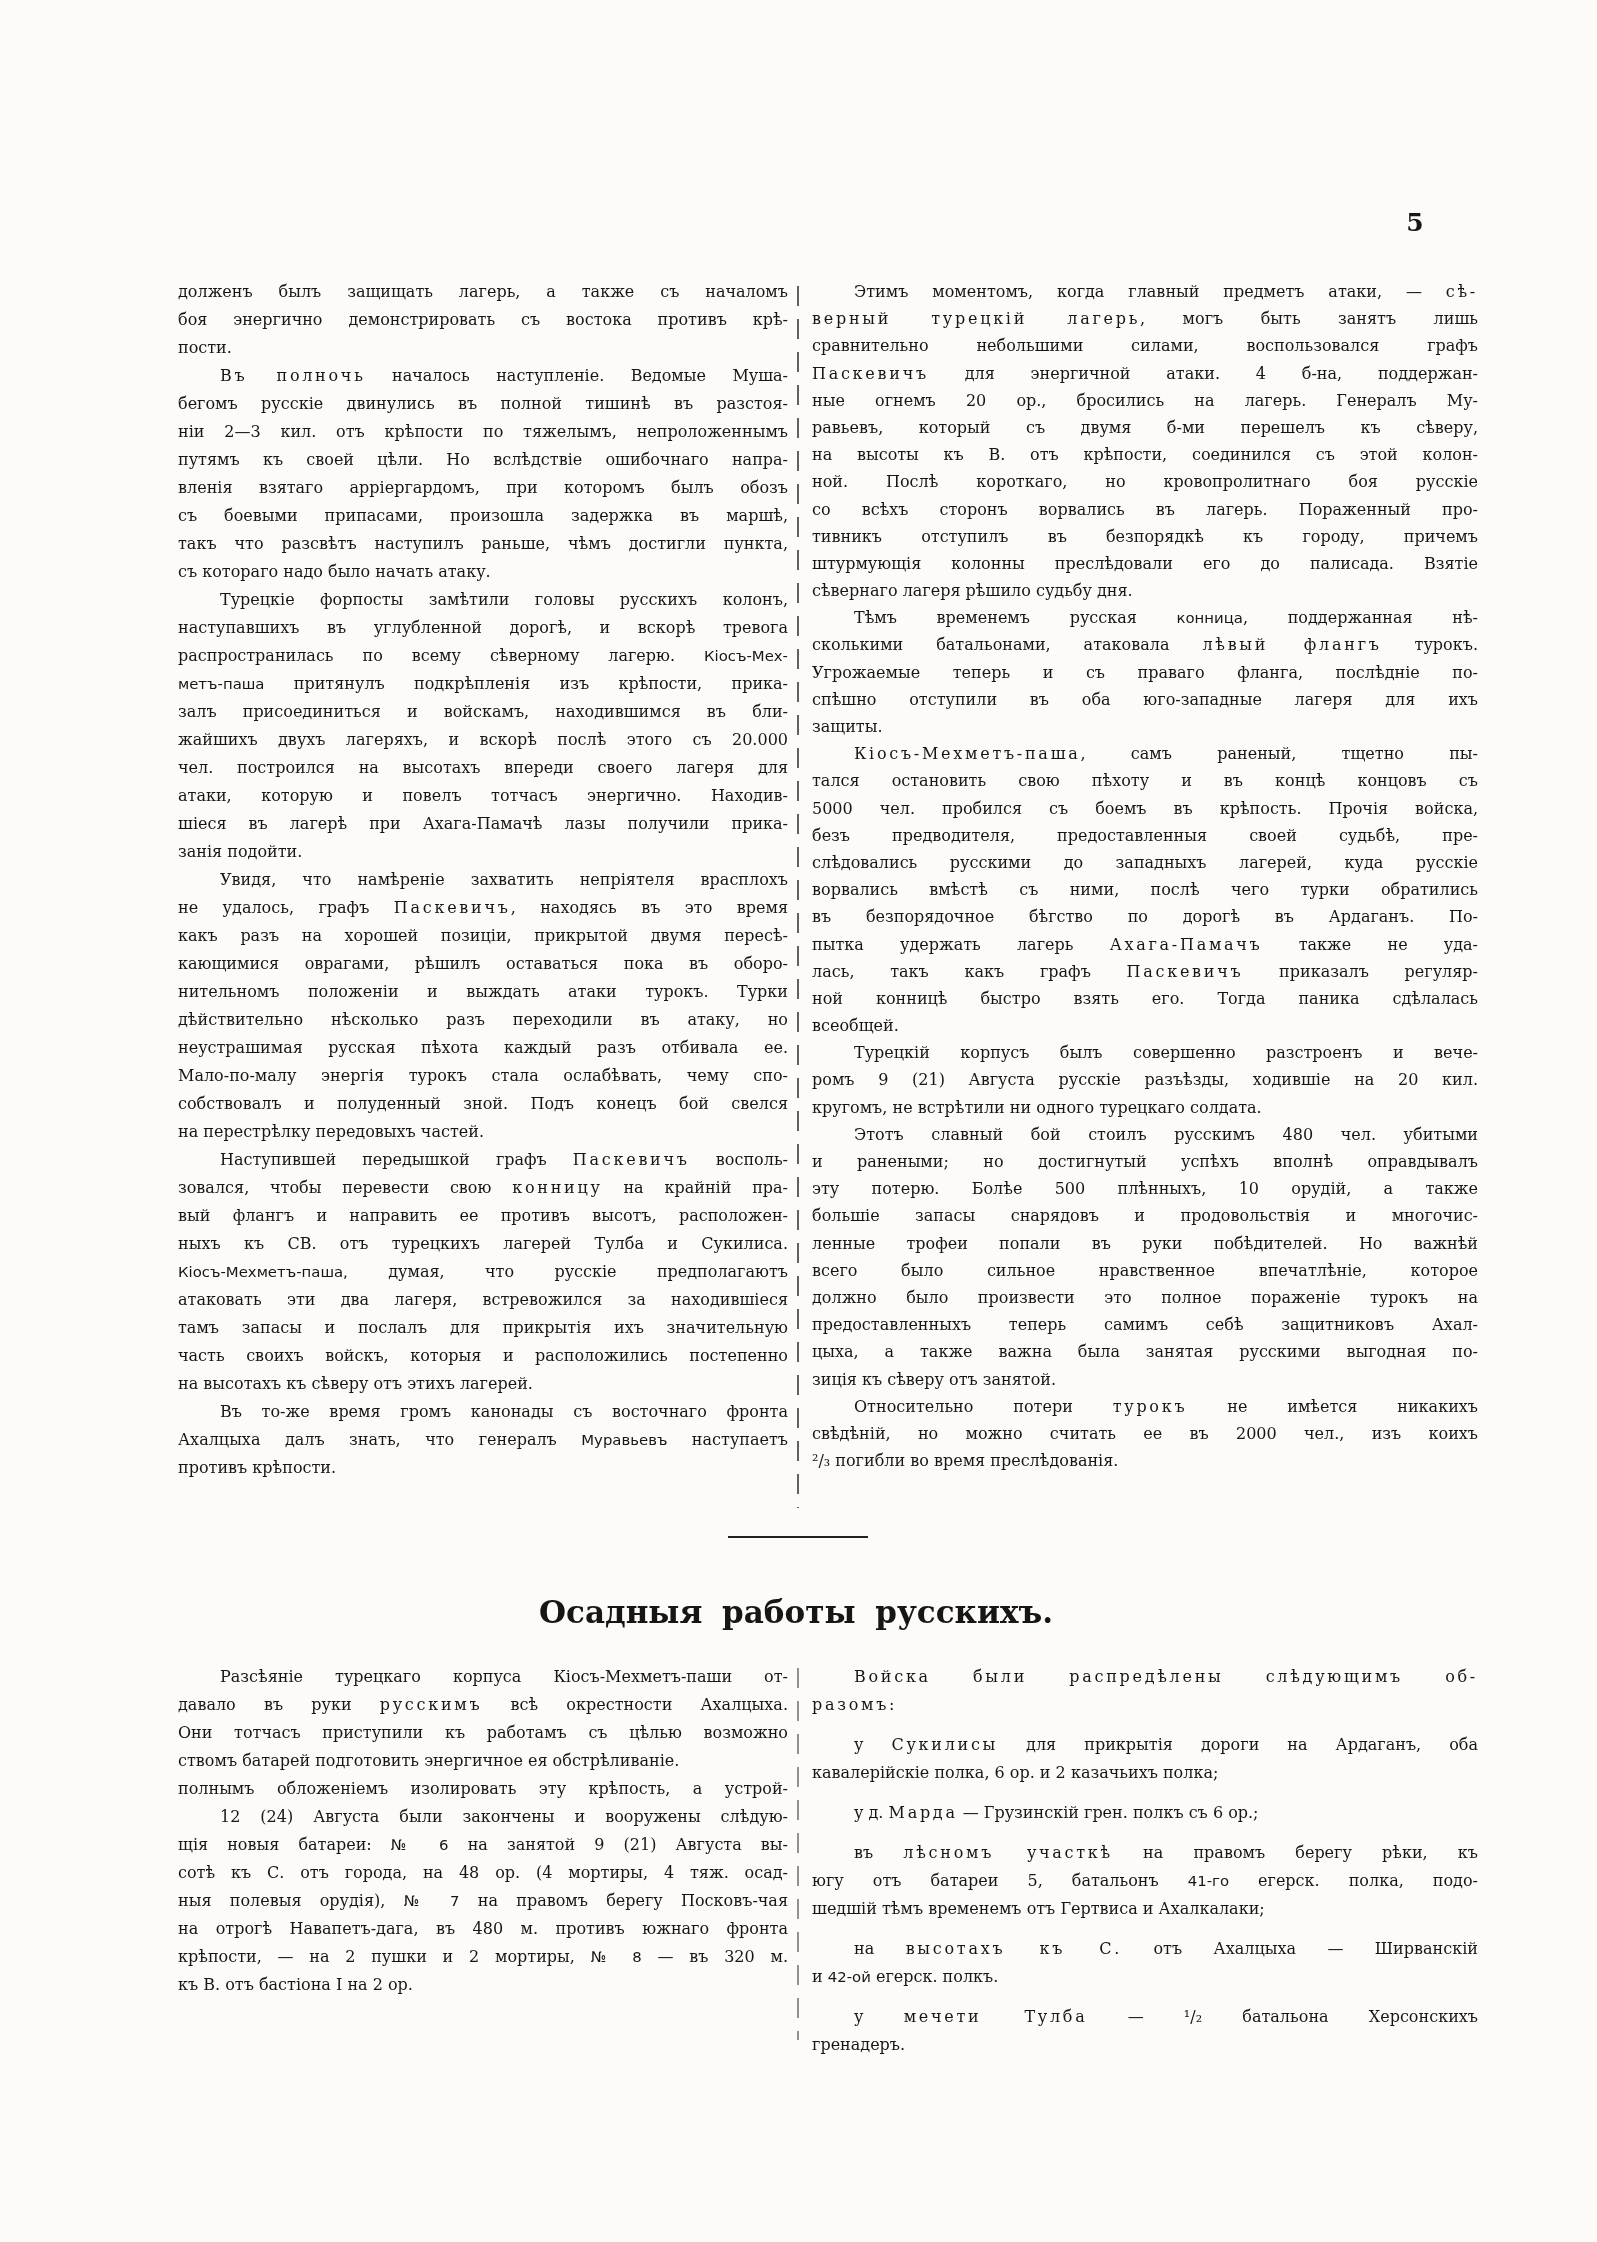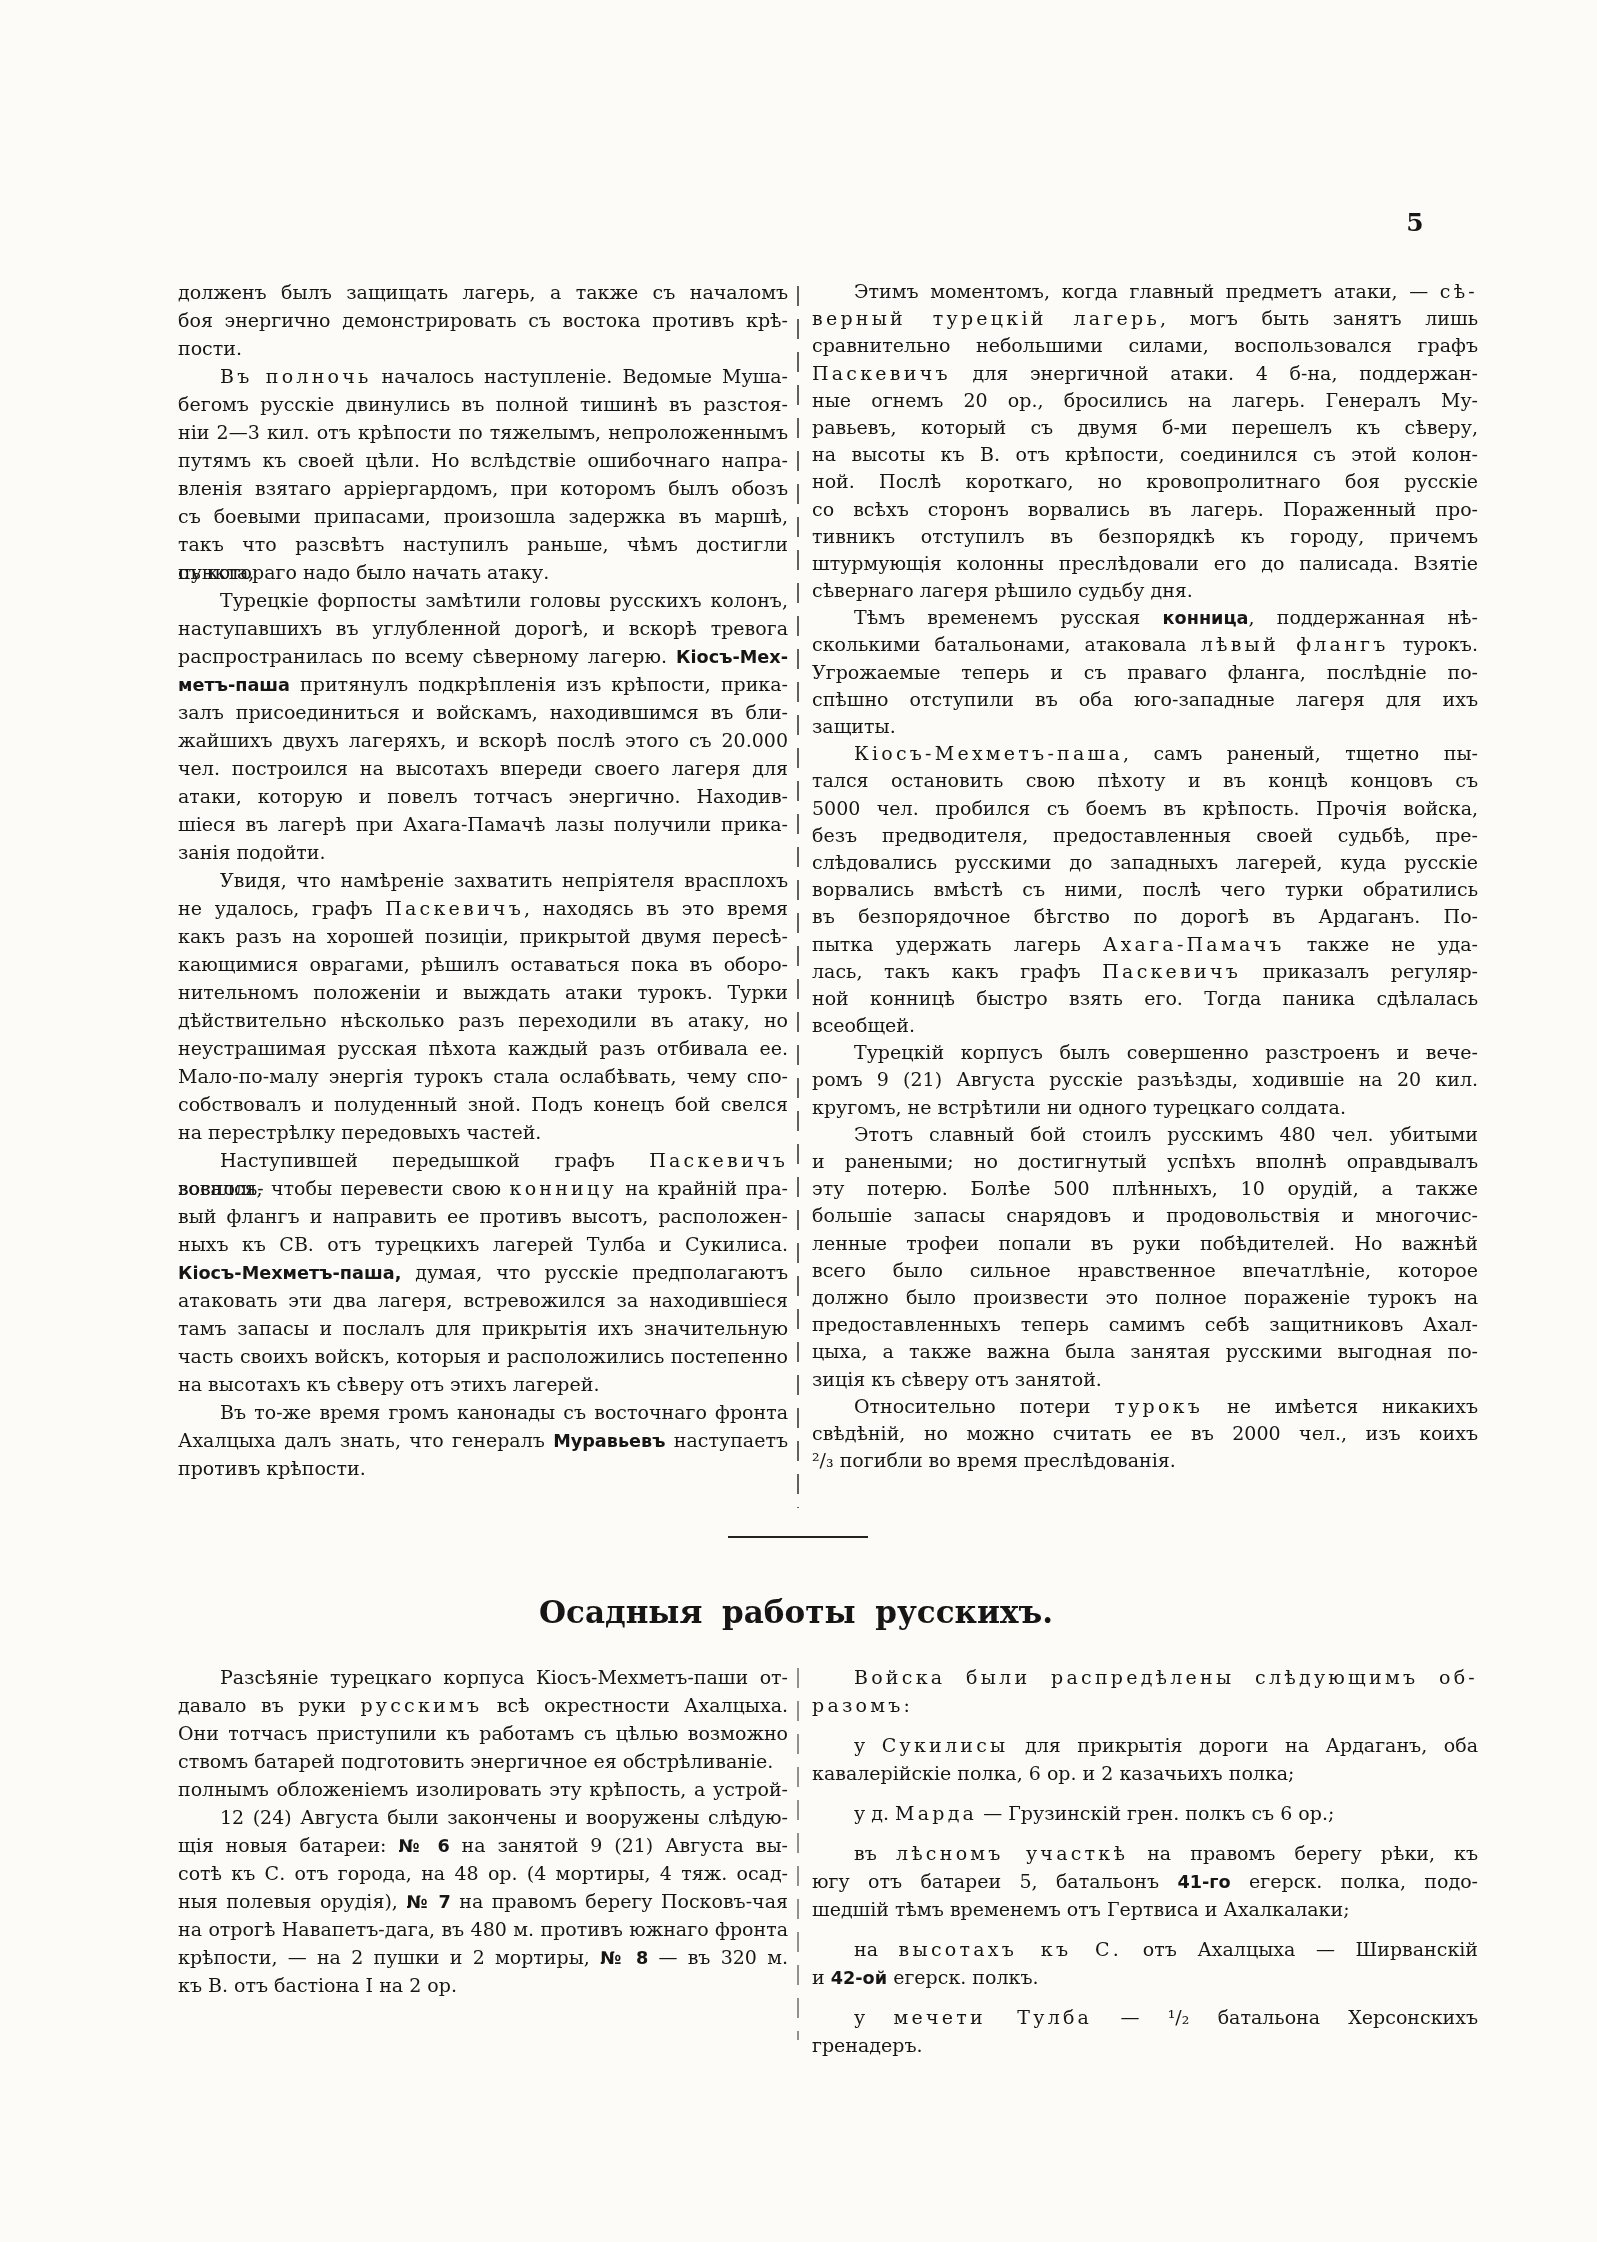--- a/index.html
+++ b/index.html
@@ -4,29 +4,29 @@
 <style>
   html,body{margin:0;padding:0;background:#e9e7e0;}
   #page{
     position:relative;
     width:1597px;height:2242px;
     background:#fcfbf7;
     font-family:"DejaVu Serif", serif;
     color:#161616;
     overflow:hidden;
   }
-  .col{position:absolute;text-align:justify;font-size:19px;}
+  .col{position:absolute;text-align:justify;font-size:16px;}
   .line{height:28px;line-height:28px;text-align:justify;text-align-last:justify;overflow:visible;white-space:normal;}
   #col-tr .line{height:27.2px;line-height:27.2px;}
   .line.last{text-align-last:left;}
   .line.ind{text-indent:42px;}
   .line.gap{}
   #col-br .line.gap{margin-top:12px;}
   .sp{letter-spacing:0.17em;}
-  .b{font-family:"DejaVu Sans", sans-serif;font-weight:700;font-size:0.93em;}
+  .b{font-family:"DejaVu Sans", sans-serif;font-weight:400;font-size:0.93em;}
   #page-number{
     position:absolute;left:1398px;top:208px;width:34px;
     font-size:25px;font-weight:700;text-align:center;
   }
   #section-divider{
     position:absolute;left:728px;top:1536px;width:140px;height:2px;background:#222;
   }
   #section-heading{
     position:absolute;left:0;top:1594px;width:1592px;
     text-align:center;font-size:31px;font-weight:700;word-spacing:9px;

